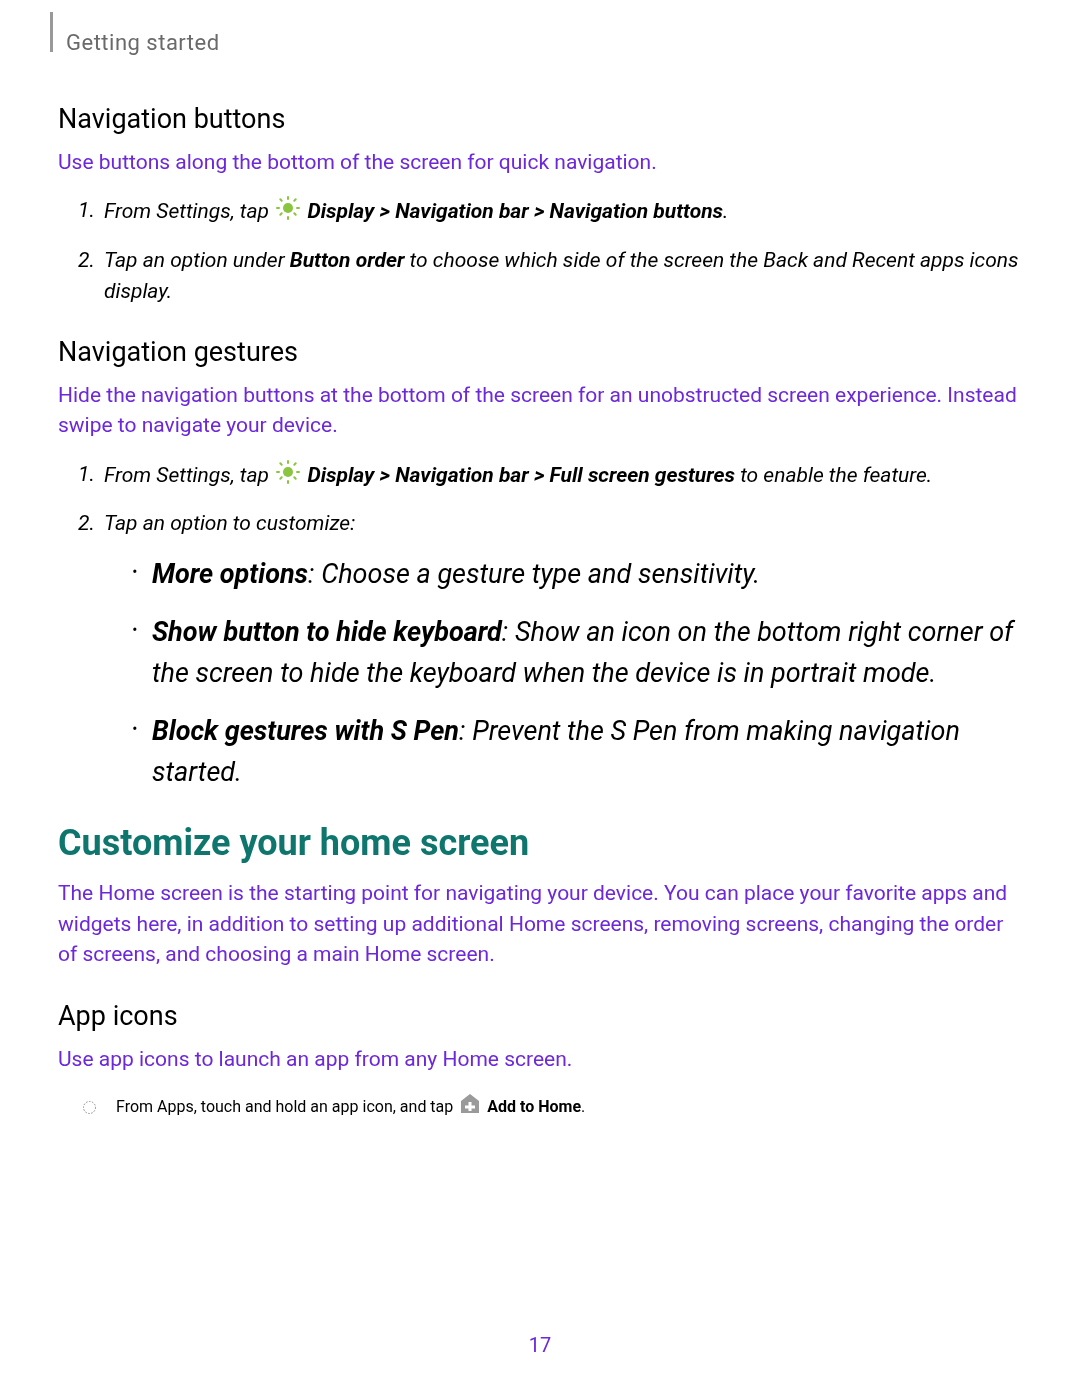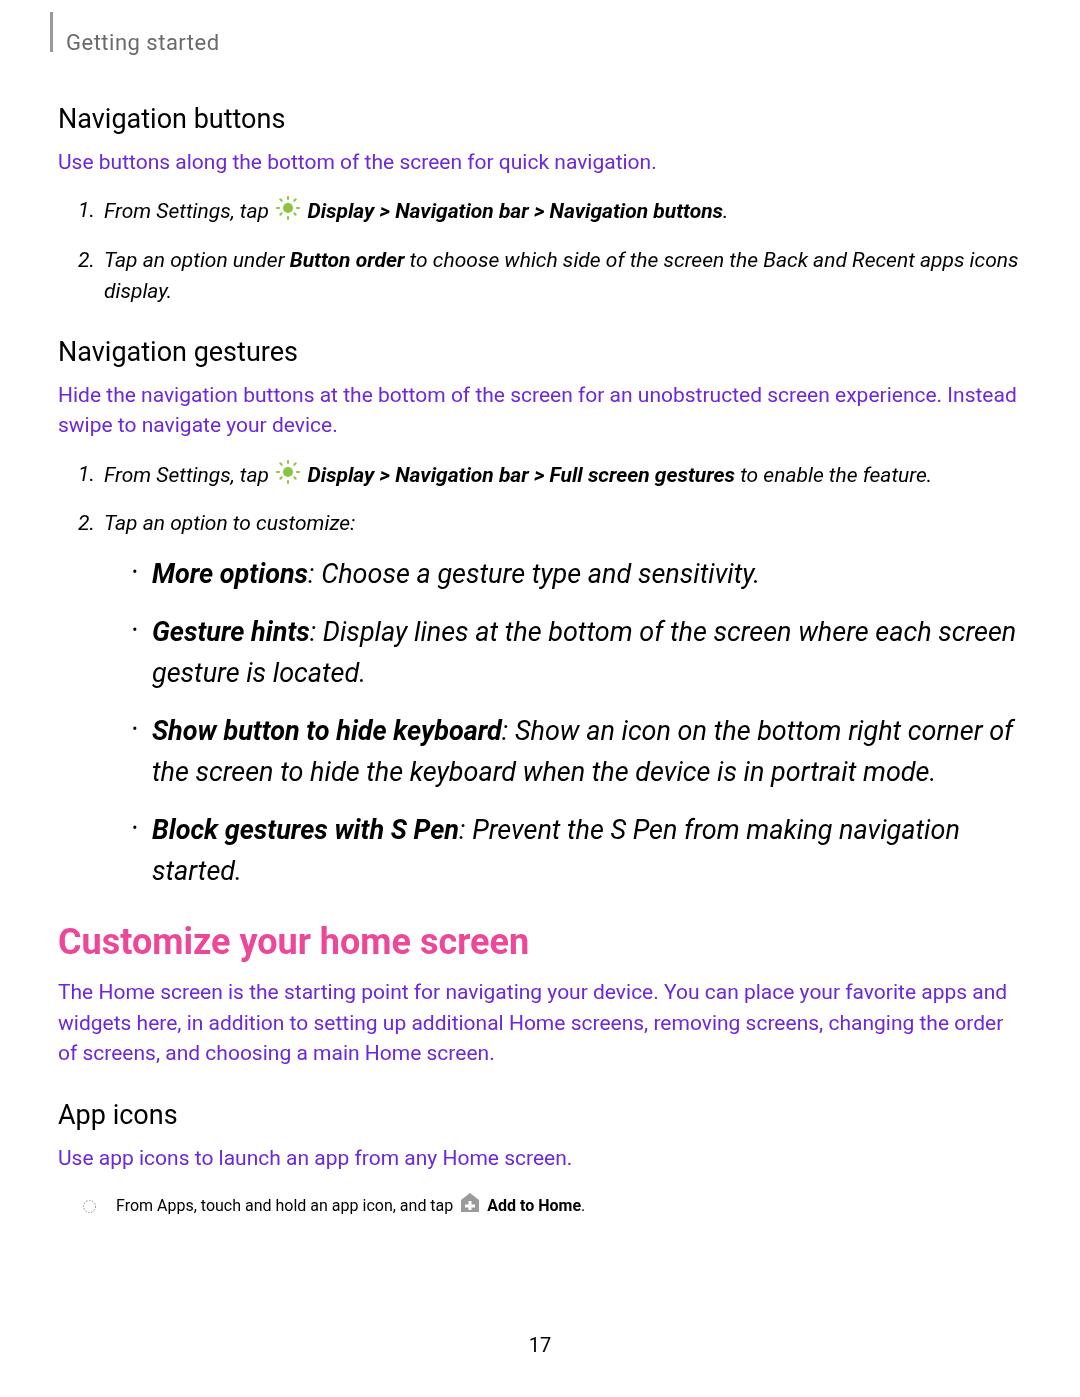--- a/index.html
+++ b/index.html
@@ -102,37 +102,37 @@
       top: 6px;
       width: 15px;
       height: 15px;
     }
     .bold {
       font-weight: 700;
     }
     h1.major-heading {
       font-size: 36px;
       font-weight: 700;
-      color: #ec4899;
+      color: #0f766e;
       margin-top: 30px;
       margin-bottom: 14px;
     }
     .icon-inline {
       display: inline-block;
       vertical-align: middle;
       margin: 0 1px;
     }
     .page-number {
       position: absolute;
       bottom: 40px;
       left: 0;
       right: 0;
       text-align: center;
       font-size: 20px;
-      color: #000000;
+      color: #6d28d9;
     }
     .nav-sec-2 {
       margin-top: 28px;
     }
   </style>
 </head>
 <body>
 
 <div class="header-border"></div>
 <div class="breadcrumb">Getting started</div>
@@ -186,23 +186,20 @@
     </span>
     <span class="bold"> Display &gt; Navigation bar &gt; Full screen gestures</span><span> to enable the feature.</span>
   </li>
   <li>
     <span>Tap an option to customize:</span>
     <ul class="sub-list">
       <li>
         <span class="bold">More options</span><span>: Choose a gesture type and sensitivity.</span>
       </li>
       <li>
-        <span class="bold">Gesture hints</span><span>: Display lines at the bottom of the screen where each screen gesture is located.</span>
-      </li>
-      <li>
         <span class="bold">Show button to hide keyboard</span><span>: Show an icon on the bottom right corner of the screen to hide the keyboard when the device is in portrait mode.</span>
       </li>
       <li>
         <span class="bold">Block gestures with S Pen</span><span>: Prevent the S Pen from making navigation started.</span>
       </li>
     </ul>
   </li>
 </ol>
 
 <h1 class="major-heading">Customize your home screen</h1>

